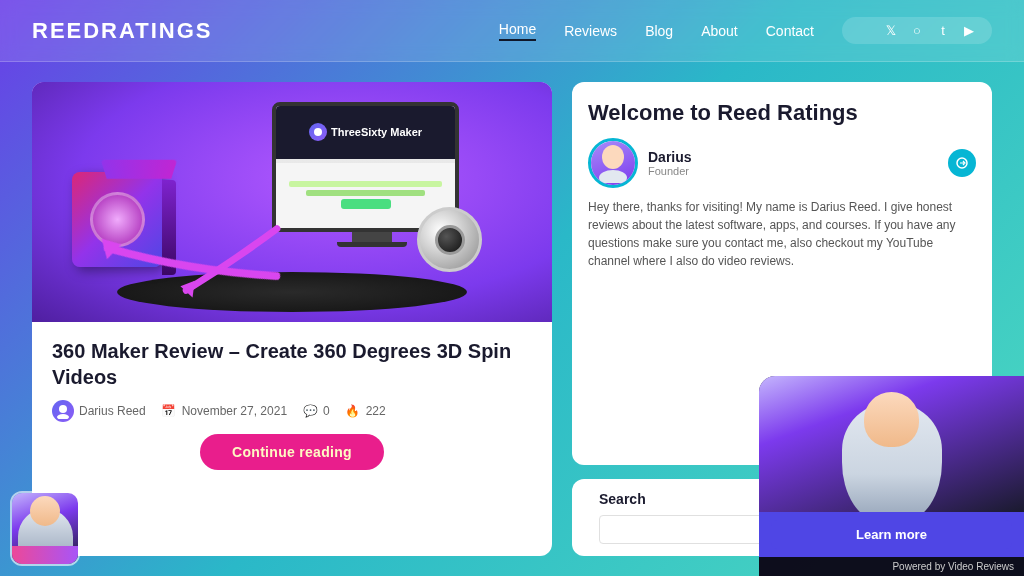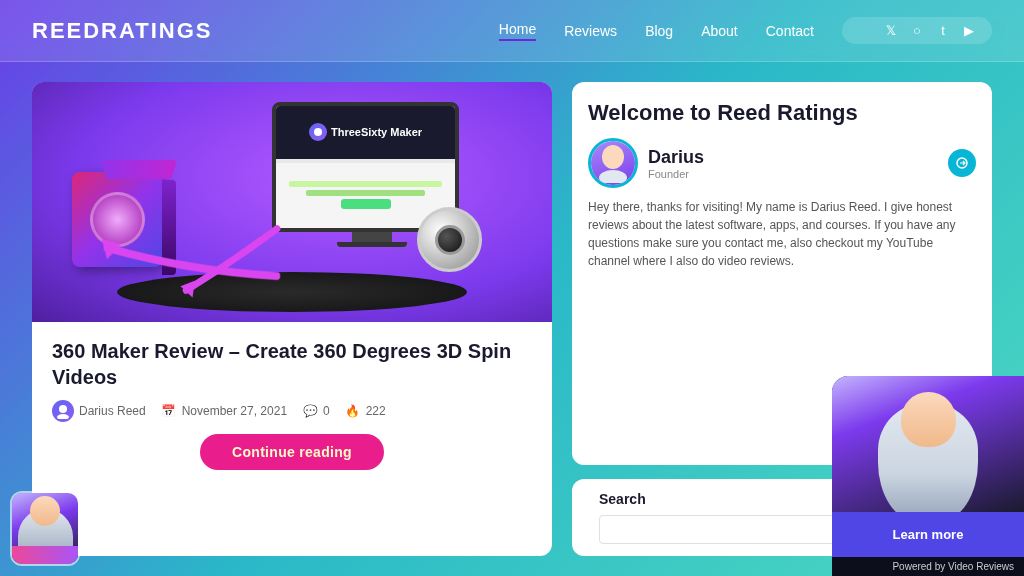--- a/index.html
+++ b/index.html
@@ -35,21 +35,21 @@
       display: flex;
       align-items: center;
       gap: 28px;
     }
     .nav a {
       color: #fff;
       text-decoration: none;
       font-size: 14px;
       font-weight: 500;
     }
-    .nav a.active { color: #fff; border-bottom: 2px solid #6d28d9; padding-bottom: 2px; }
+    .nav a.active { color: #fff; border-bottom: 2px solid #0f172a; padding-bottom: 2px; }
     .social-icons {
       display: flex;
       gap: 8px;
       background: rgba(255,255,255,0.15);
       border-radius: 20px;
       padding: 6px 14px;
     }
     .social-icon {
       color: #fff;
       font-size: 13px;
@@ -361,21 +361,21 @@
       height: 100%;
       background: linear-gradient(160deg, #a78bfa 0%, #7c3aed 100%);
       display: flex;
       align-items: center;
       justify-content: center;
       font-size: 20px;
       color: #fff;
     }
     .author-info { flex: 1; }
     .author-name {
-      font-size: 18px;
+      font-size: 14px;
       font-weight: 700;
       color: #1a1a2e;
     }
     .author-role {
       font-size: 11px;
       color: #888;
     }
     .author-link {
       width: 28px;
       height: 28px;
@@ -415,21 +415,21 @@
       font-size: 13px;
       color: #333;
       outline: none;
     }
 
     
     .video-popup {
       position: absolute;
       right: 0;
       bottom: 0;
-      width: 192px;
+      width: 265px;
       height: 200px;
       background: rgba(30,20,60,0.92);
       border-radius: 16px 0 0 0;
       overflow: hidden;
       display: flex;
       flex-direction: column;
       z-index: 10;
     }
     .video-face {
       flex: 1;

